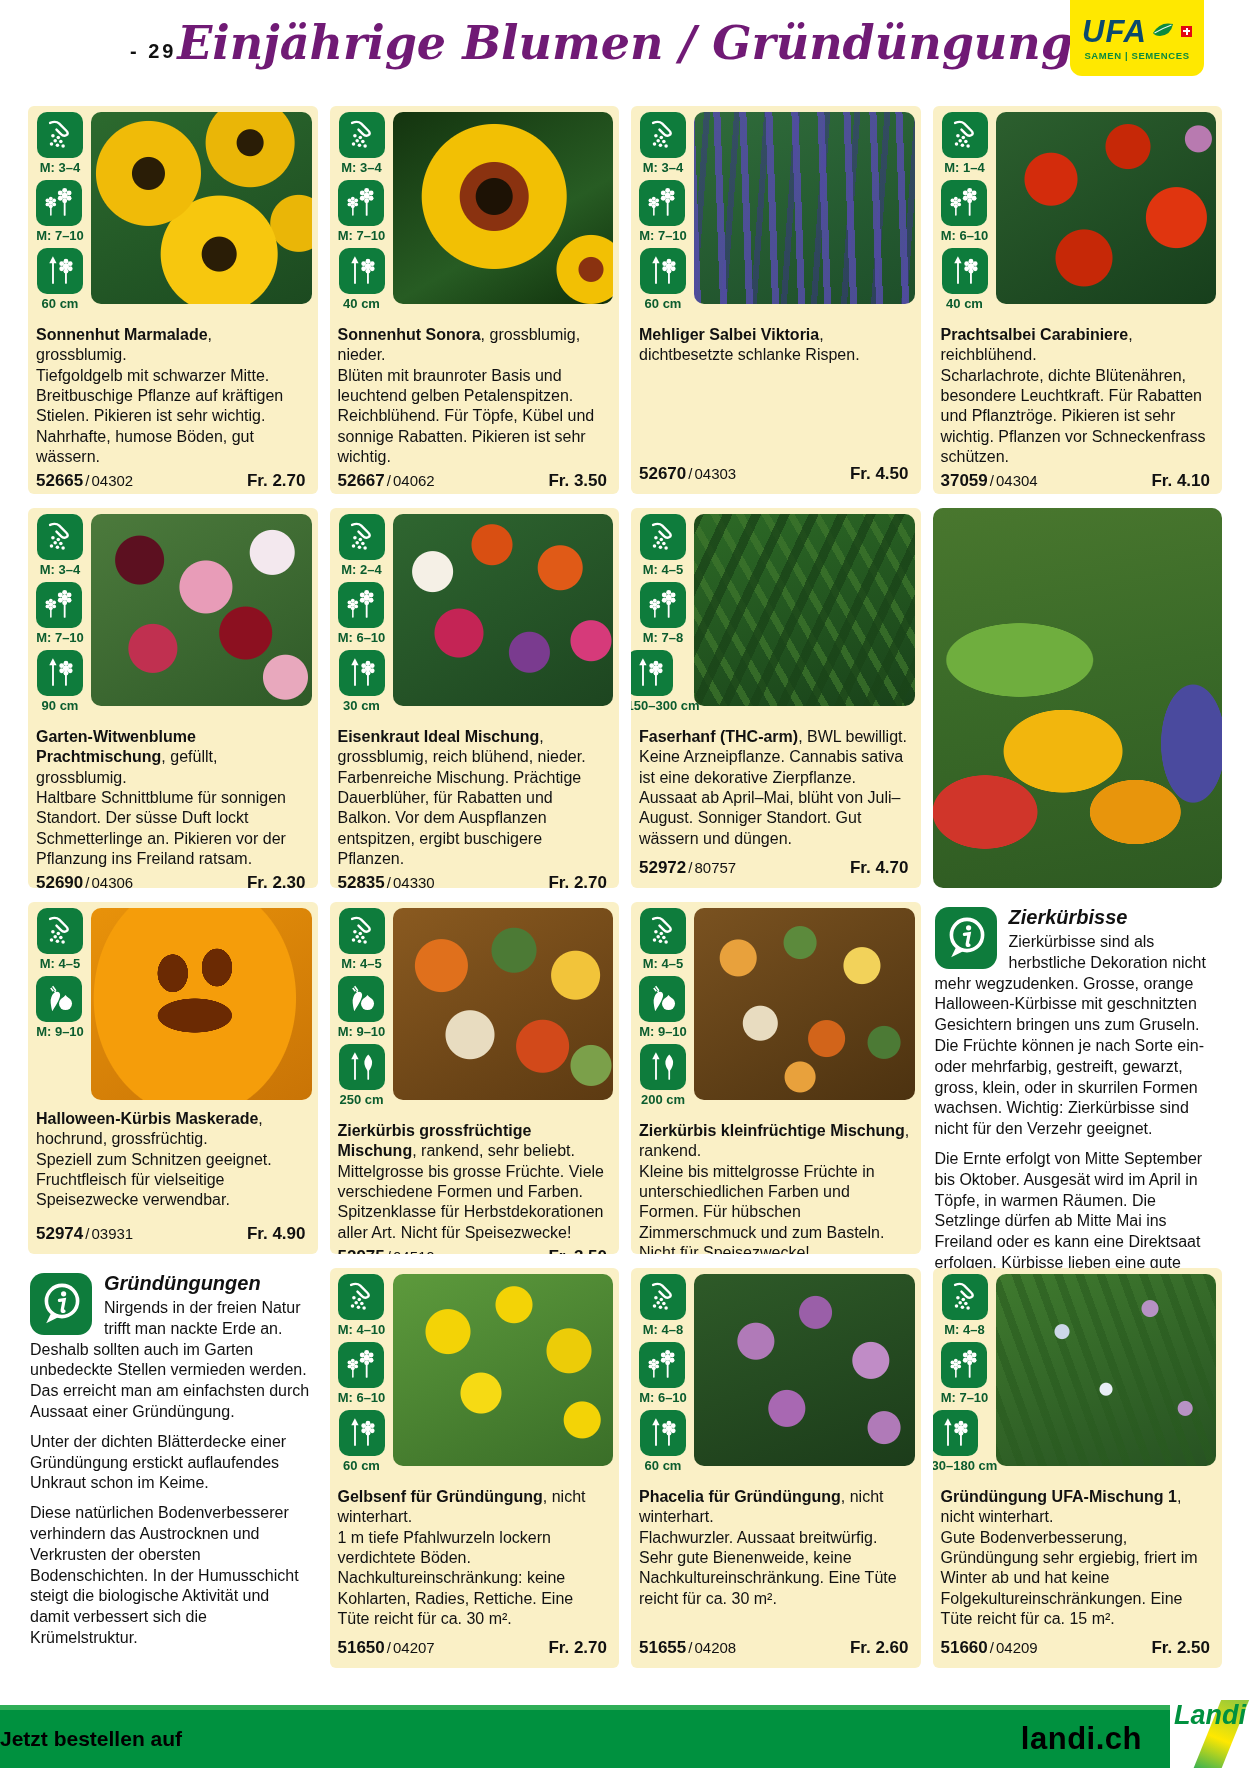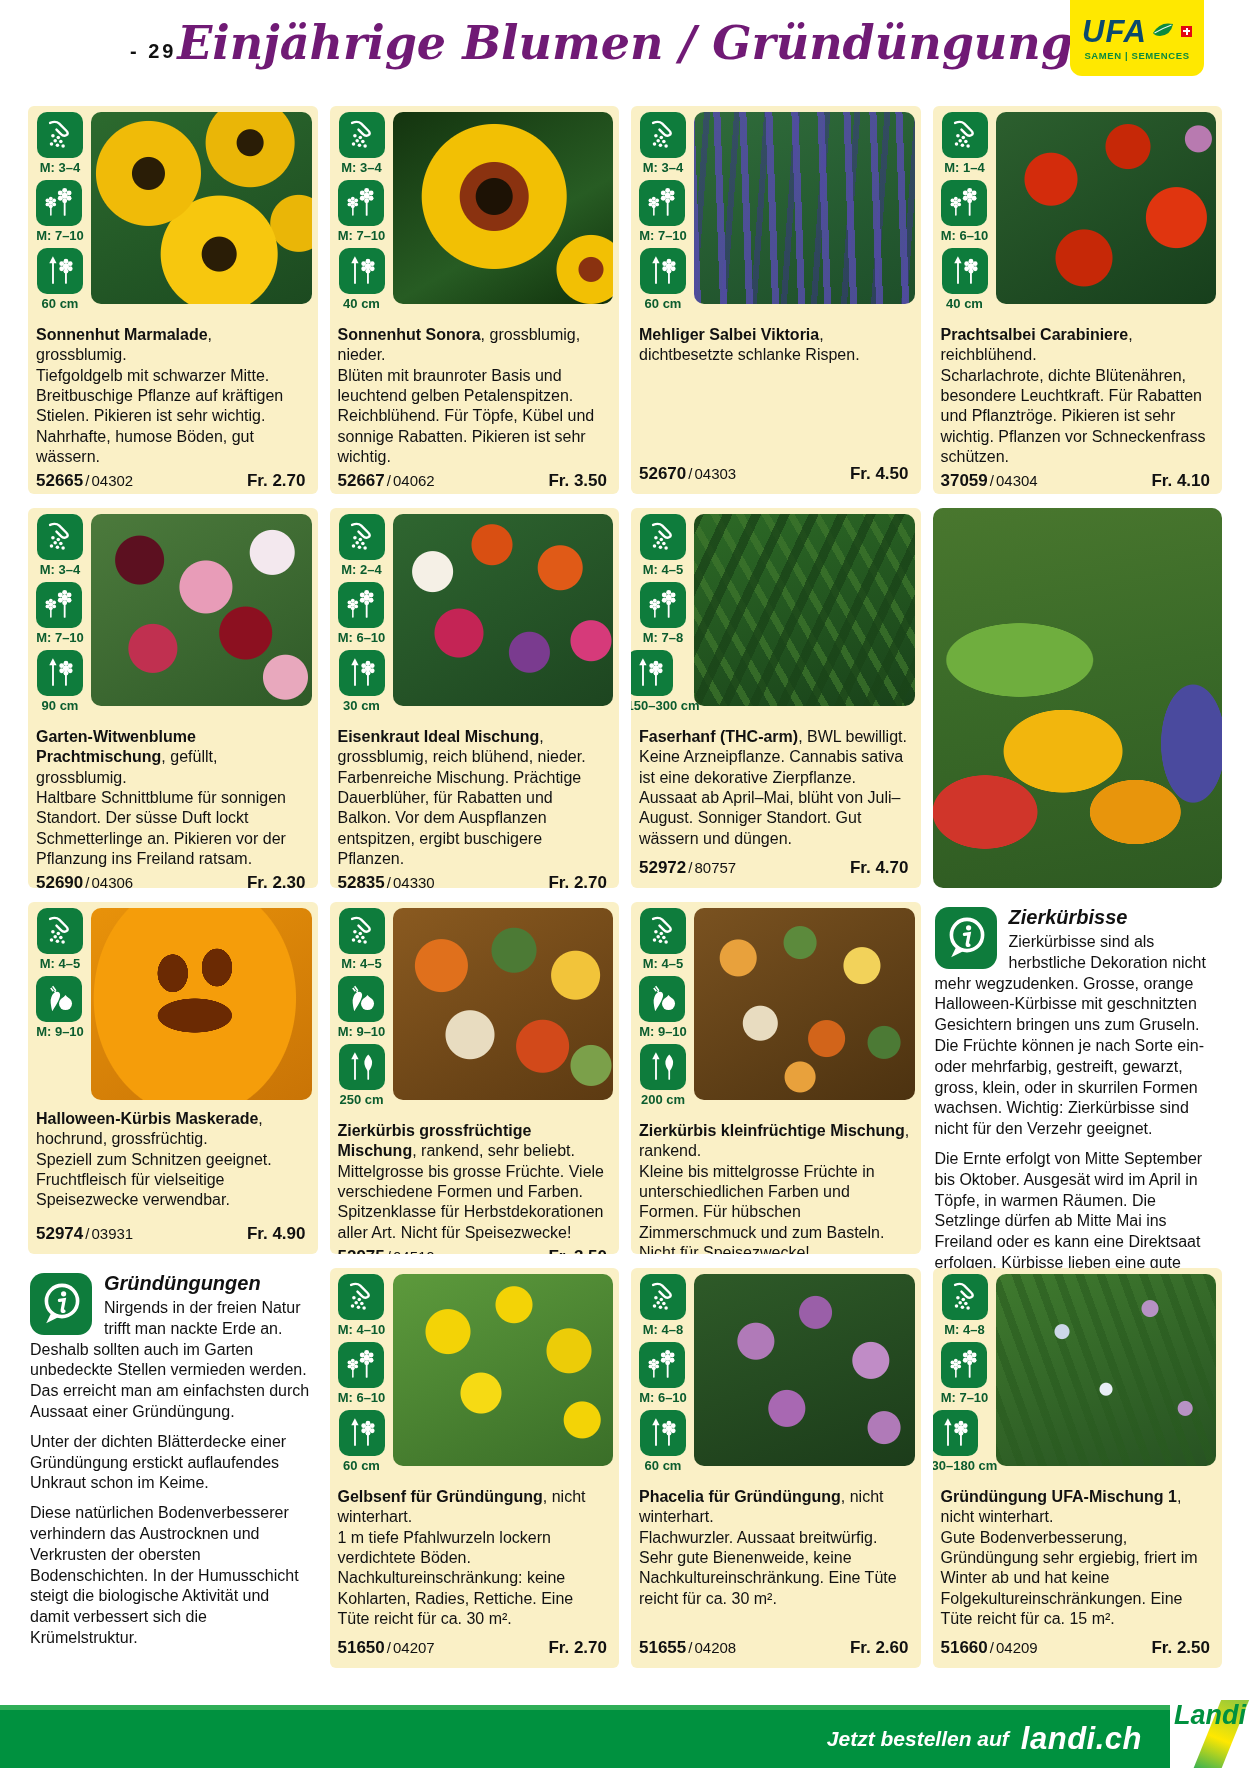--- a/index.html
+++ b/index.html
@@ -46,21 +46,21 @@
   .info-box{padding:2px 6px 0 2px;font-size:16px;line-height:1.3;}
   .info-icon{float:left;width:62px;height:62px;background:#0e7c3c;border-radius:14px;
              display:flex;align-items:center;justify-content:center;margin:3px 12px 4px 0;}
   .info-icon svg{width:48px;height:48px;}
   .info-title{margin:0 0 2px;font-size:20px;font-style:italic;font-weight:bold;}
   .info-body p{margin:0 0 9px;}
   
   .footer{position:absolute;left:0;right:0;bottom:0;height:68px;}
   .footer-bar{position:absolute;left:0;right:80px;top:5px;bottom:0;background:#00913f;
               border-top:5px solid #2fae57;box-sizing:border-box;display:flex;align-items:center;
-              justify-content:flex-end;gap:12px;padding-right:28px;color:#ffffff;font-style:italic;}
+              justify-content:space-between;gap:12px;padding-right:28px;color:#000000;}
   .cta-prefix{font-size:21px;font-weight:bold;}
   .cta-site{font-size:31px;font-weight:800;letter-spacing:.5px;cursor:pointer;}
   .landi-logo{position:absolute;right:0;bottom:0;width:80px;height:68px;background:#fff;
               display:flex;justify-content:center;overflow:hidden;}
   .landi-swoosh{position:absolute;width:26px;height:86px;right:16px;top:-8px;
                 background:linear-gradient(180deg,#8dc63f 0%,#ffe800 55%,#2fae57 100%);transform:rotate(22deg);}
   .landi-text{position:relative;color:#00913f;font-size:27px;font-weight:800;font-style:italic;}
   
   .photo-rudbeckia-marmalade{background:
     radial-gradient(circle at 26% 32%,#2a1d06 0 16px,#f0bb08 17px 52px,rgba(0,0,0,0) 53px),

